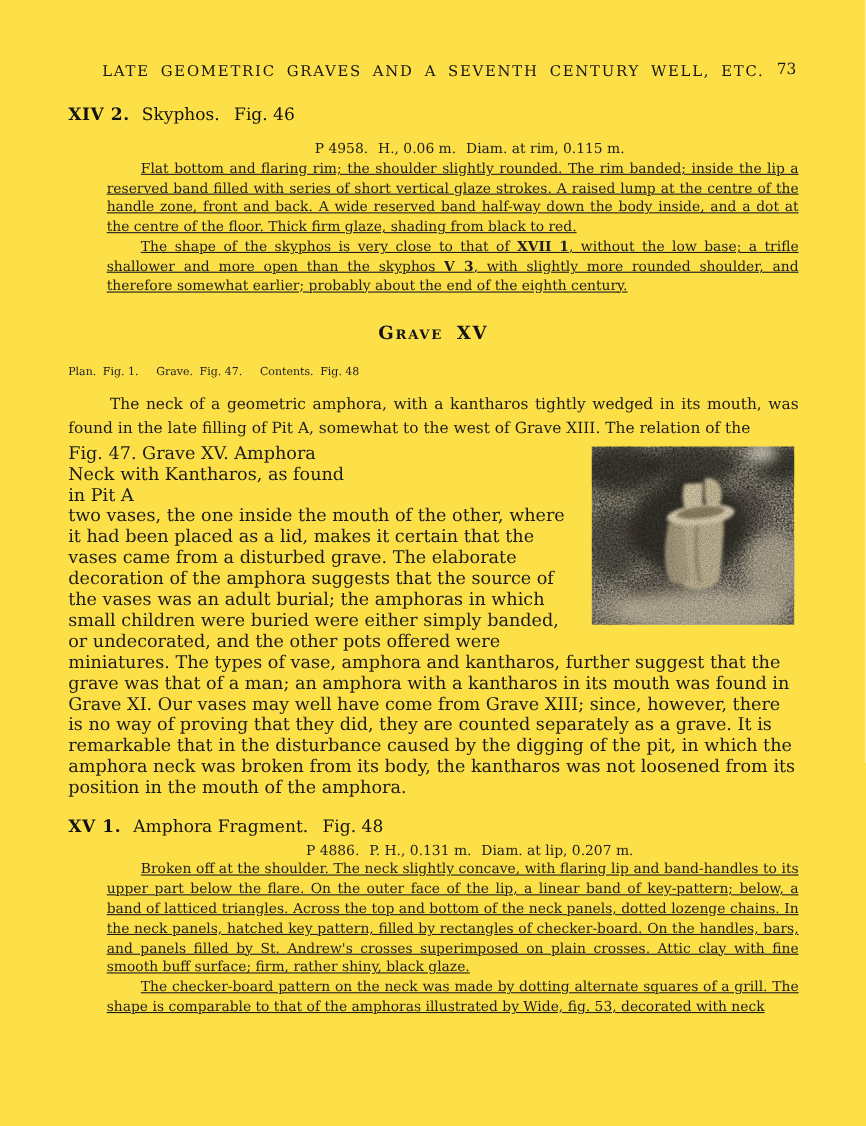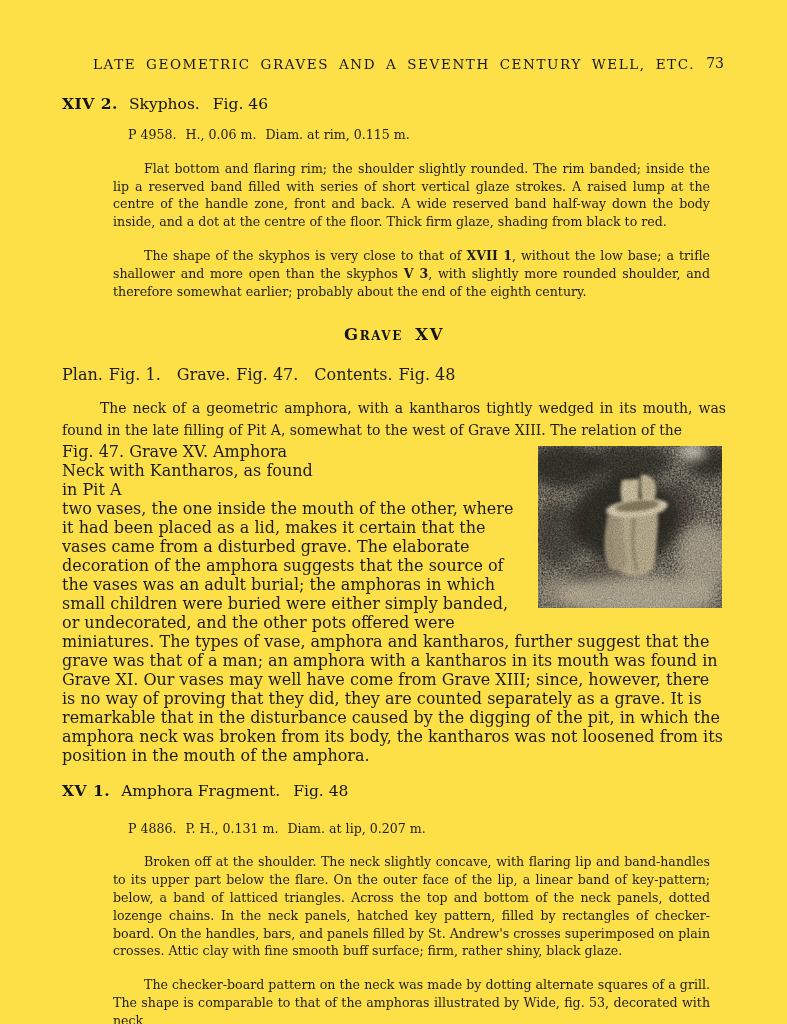--- a/index.html
+++ b/index.html
@@ -25,56 +25,56 @@
   }
   .page-number { position: absolute; right: 2px; top: 1px; font-size: 14px; }
 
   
   .entry-heading { font-size: 15.5px; margin: 0 0 13px 0; color: #121212; }
   .entry-heading .num { font-weight: bold; letter-spacing: 0.5px; margin-right: 11px; }
   .entry-heading .ttl { margin-right: 13px; }
 
   
   .petit { font-size: 12.6px; line-height: 17.8px; margin-left: 35px; text-align: justify; color: #1d1d1d; }
-  .catalog-line { margin-left: 31px; text-align: left; }
+  .catalog-line { margin-left: 31px; text-align: center; }
   .catalog-line .cpart { margin-right: 9px; }
-  .petit-para { text-indent: 31px; margin: 16px; }
+  .petit-para { text-indent: 31px; margin: 0; text-decoration: underline; }
   .bold-ref { font-weight: bold; }
 
   
   .section-heading {
     text-align: center;
     font-variant: small-caps;
     font-size: 16.5px; letter-spacing: 1.6px; word-spacing: 5px;
     margin: 25px 0 21px 0;
     color: #141414;
     font-weight: bold;
   }
-  .refs-line { font-size: 16px; margin: 12px 0 14px 0; }
+  .refs-line { font-size: 10px; margin: 12px 0 14px 0; }
   .refs-line .rpart { margin-right: 6px; }
   .refs-line .rgap { margin-right: 16px; }
 
   
   .body-para { font-size: 14px; line-height: 21.6px; text-align: justify; margin: 0; }
   .body-para.indent { text-indent: 38px; }
   .para-gap { margin-top: 1px; }
 
   
   .figure-float {
     float: right;
     width: 192px;
     margin: 4px 0 4px 15px;
     text-align: center;
   }
   .photo-frame { width: 184px; height: 162px; margin: 0 auto; }
   .photo-frame svg { display: block; }
   .figure-caption { margin-top: 12px; font-size: 12.4px; line-height: 18px; color: #1d1d1d; }
 
   .xv1-block { margin-top: 16px; }
-  .entry-heading.xv1 { margin-bottom: 20px; }
+  .entry-heading.xv1 { margin-bottom: 4px; }
 </style>
 </head>
 <body>
 
 <div class="page">
 
   
   <div class="running-row">
     <span class="running-head">LATE GEOMETRIC GRAVES AND A SEVENTH CENTURY WELL, ETC.</span>
     <span class="page-number">73</span>

